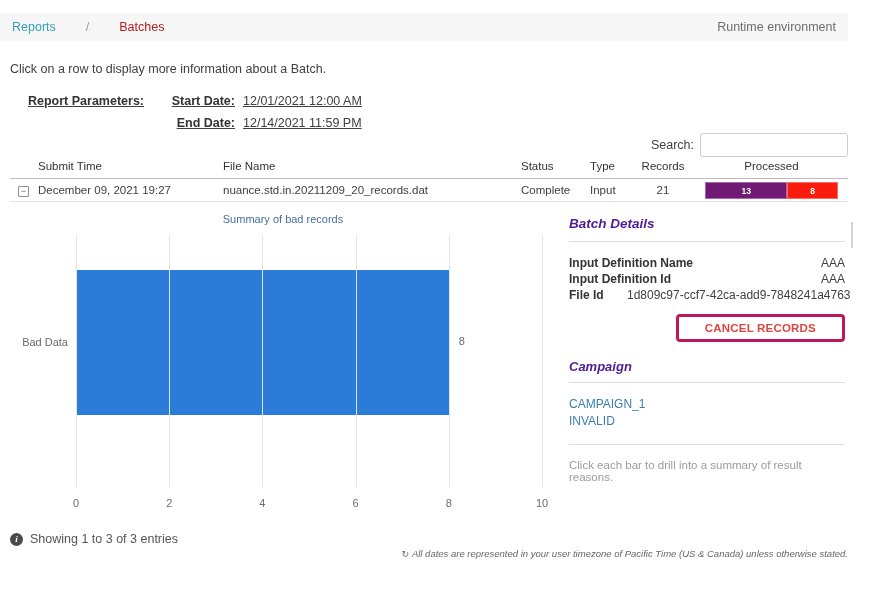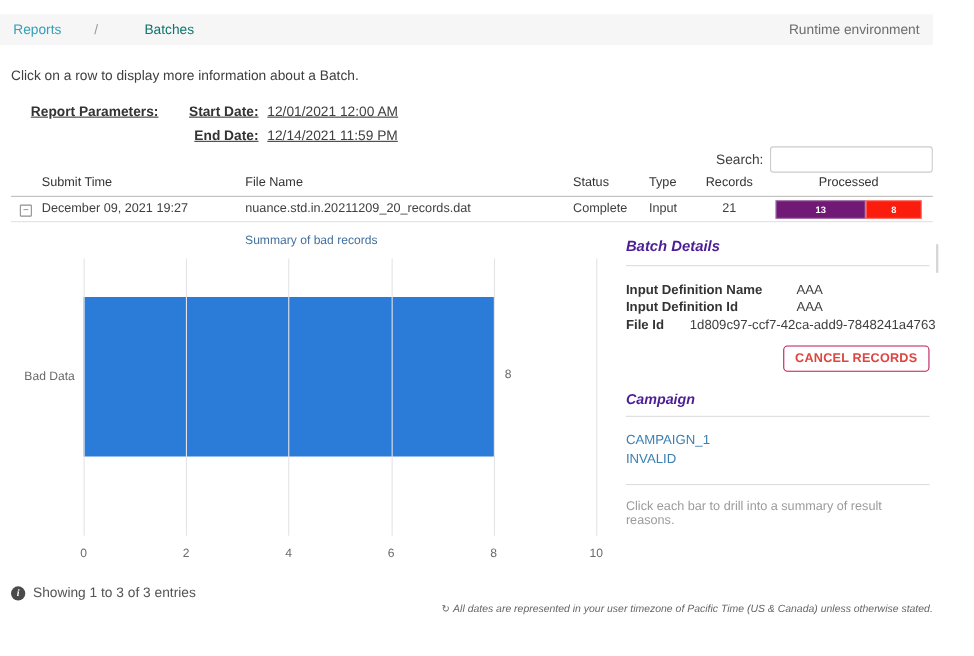--- a/index.html
+++ b/index.html
@@ -6,21 +6,21 @@
   html,body { background:#fff; }
   body { font-family:"Liberation Sans","DejaVu Sans",sans-serif; color:#404040; }
   .screen { position:relative; width:885px; height:596px; background:#fff; overflow:hidden; }
 
   
   .topbar { position:absolute; left:0; top:13px; width:848px; height:28px;
             background:#f6f6f6; display:flex; align-items:center;
             padding:0 12px; font-size:12.5px;gap:24px; }
   .crumb-link { color:#35a0b7; text-decoration:none; cursor:pointer; }
   .crumb-sep { color:#9a9a9a; margin:0 6px; }
-  .crumb-cur { color:#0f766e;margin-left:12px; }
+  .crumb-cur { color:#b91c1c; }
   .topbar-right { margin-left:auto; color:#6d6d6d; }
 
   .intro { position:absolute; left:10px; top:62px; font-size:12.5px; color:#404040; }
 
   
   .params { position:absolute; left:28px; top:94px; font-size:12.5px; }
   .params-row { display:flex; margin-bottom:8px;text-decoration:underline; }
   .params-title { font-weight:bold; color:#333; width:135px; }
   .params-label { font-weight:bold; color:#333; width:72px; text-align:right; margin-right:8px; }
   .params-gap { width:135px; }
@@ -59,24 +59,24 @@
   .cat-label { position:absolute; left:0; top:126px; width:58px; text-align:right;
                font-size:11px; color:#6b6b6b; }
 
   
   .panel { position:absolute; left:569px; top:216px; width:276px; }
   .panel h3 { font-size:13.5px; color:#4c1d95; font-weight:bold;font-style:italic; }
   .panel hr { border:none; border-top:1px solid #ddd; }
   .hr1 { margin:10px 0 14px 0; }
   .bd-field { display:grid; grid-template-columns:58px 1fr; font-size:12px; margin-bottom:2px; }
   .bd-label { font-weight:bold; color:#333; white-space:nowrap; }
-  .bd-value { text-align:center; color:#404040; white-space:nowrap; }
+  .bd-value { text-align:right; color:#404040; white-space:nowrap; }
   .btn-row { text-align:right; margin-top:12px; }
-  .cancel-btn { display:inline-block; border:1px solid #be185d; color:#dd4540; background:#fff;
-                font-weight:bold; font-size:11.5px; padding:5px 10px; border-radius:4px;
+  .cancel-btn { display:inline-block; border:3px solid #be185d; color:#dd4540; background:#fff;
+                font-weight:bold; font-size:11.5px; padding:5px 26px; border-radius:4px;
                 cursor:pointer; font-family:inherit; letter-spacing:0.2px; }
   .campaign-title { margin-top:17px; font-size:13px !important; }
   .hr2 { margin:8px 0 14px 0; }
   .camp-link { display:block; color:#3a7fb2; font-size:12px; text-decoration:none;
                cursor:pointer; margin-bottom:3px; }
   .hr3 { margin:16px 0 14px 0; }
   .panel-hint { font-size:11.5px; color:#9b9b9b; }
 
   .scroll-mark { position:absolute; left:851px; top:222px; width:2px; height:26px; background:#d4d4d4; }
 

